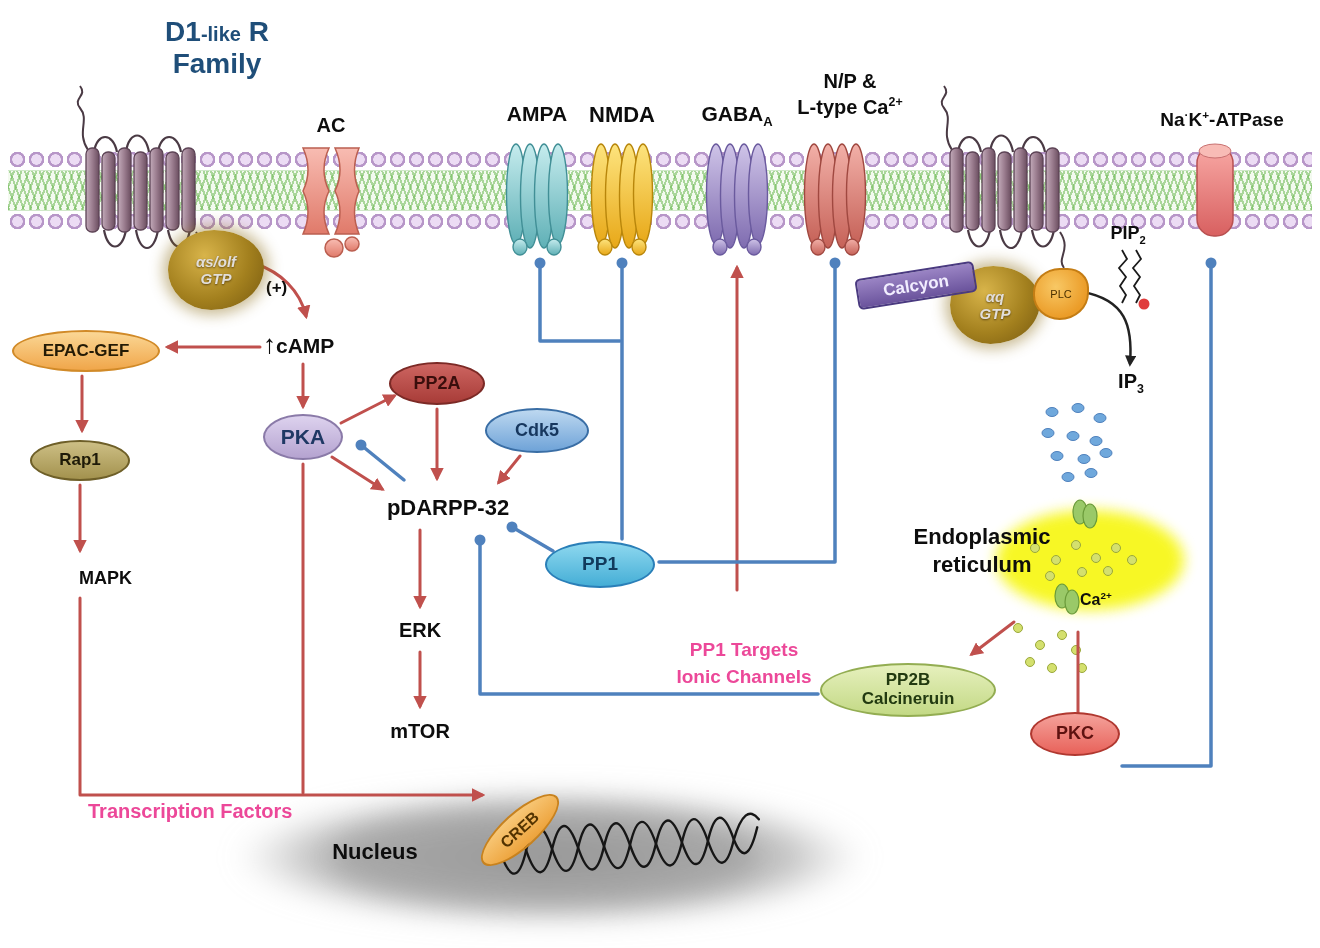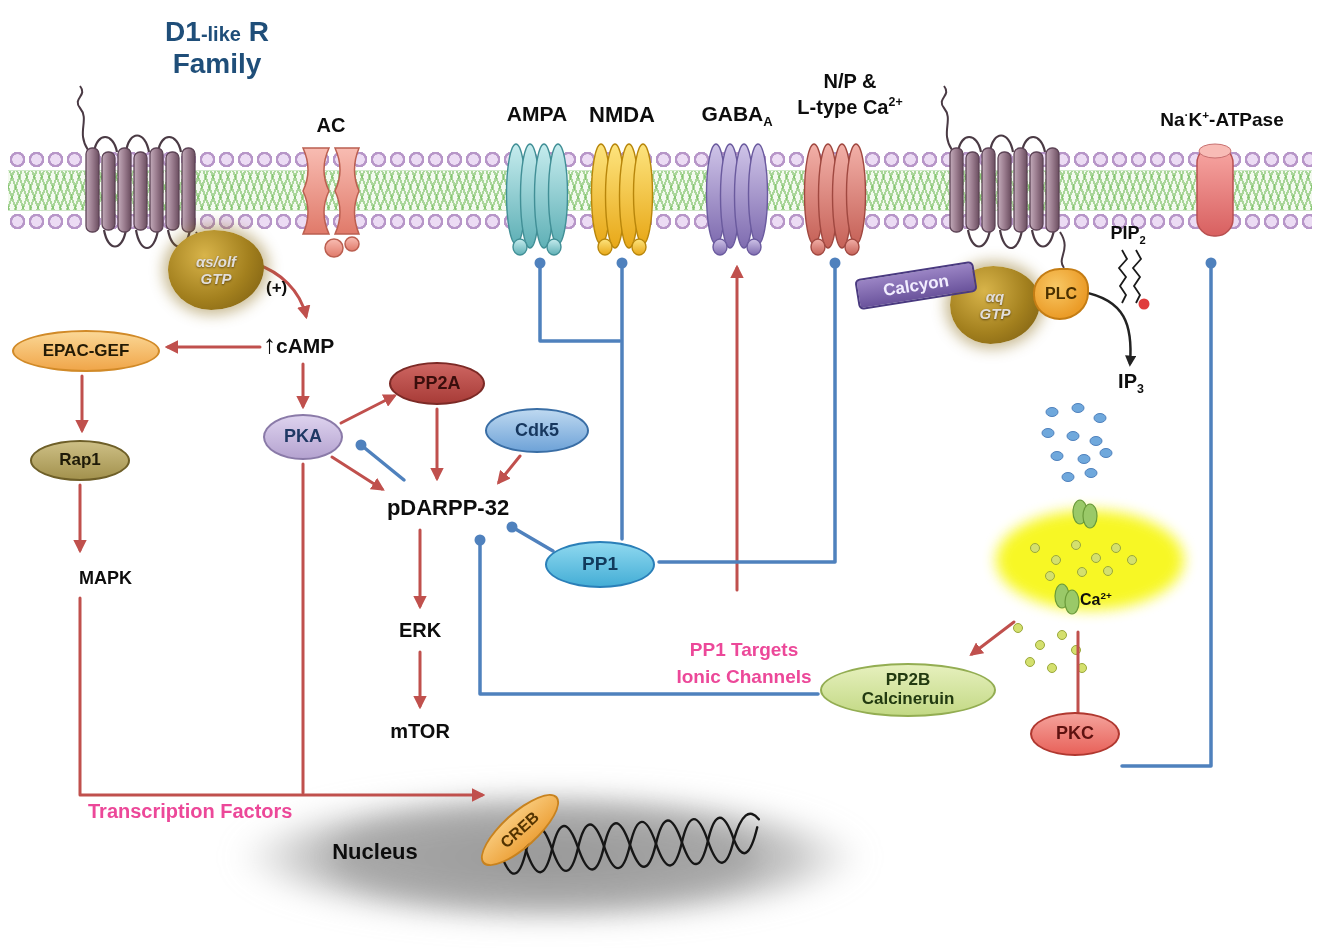--- a/index.html
+++ b/index.html
@@ -30,21 +30,21 @@
   .ctr { transform:translateX(-50%); text-align:center; }
   sub, sup { font-size:0.62em; font-weight:bold; }
 
   
   .node {
     position:absolute; display:flex; flex-direction:column; align-items:center; justify-content:center;
     border-radius:50%; font-weight:bold; text-align:center; line-height:1.1;
   }
   .n-epac { left:12px;  top:330px; width:148px; height:42px; background:linear-gradient(180deg,#fbd795,#f0a64a); border:2px solid #d18a28; color:#231a05; font-size:17px; }
   .n-rap1 { left:30px;  top:440px; width:100px; height:41px; background:linear-gradient(180deg,#cdbf85,#a3924e); border:2px solid #6e5f28; color:#1e1a08; font-size:17px; }
-  .n-pka  { left:263px; top:414px; width:80px;  height:46px; background:linear-gradient(180deg,#ddd2ee,#b5a3d0); border:2px solid #8a7aa8; color:#1f3864; font-size:18px; }
+  .n-pka  { left:263px; top:414px; width:80px;  height:46px; background:linear-gradient(180deg,#ddd2ee,#b5a3d0); border:2px solid #8a7aa8; color:#1f3864; font-size:21px; }
   .n-pp2a { left:389px; top:362px; width:96px;  height:43px; background:linear-gradient(180deg,#cd6561,#a83c38); border:2px solid #7c2a26; color:#3a0e0c; font-size:18px; }
   .n-cdk5 { left:485px; top:408px; width:104px; height:45px; background:linear-gradient(180deg,#bdd8f0,#6fa3d8); border:2px solid #3a6ea5; color:#17375e; font-size:18px; }
   .n-pp1  { left:545px; top:541px; width:110px; height:47px; background:linear-gradient(180deg,#8ed8ef,#45aed6); border:2px solid #2a7fb8; color:#113a5c; font-size:19px; }
   .n-pp2b { left:820px; top:663px; width:176px; height:54px; background:linear-gradient(180deg,#e6f0bd,#c3d985); border:2px solid #93ad52; color:#223a10; font-size:17px; }
   .n-pkc  { left:1030px;top:712px; width:90px;  height:44px; background:linear-gradient(180deg,#f4a29b,#e8625a); border:2px solid #b03830; color:#5e1210; font-size:18px; }
   .n-creb { left:470px; top:812px; width:100px; height:36px; background:linear-gradient(180deg,#f8c878,#eda33c); border:2px solid #c8821e; color:#533300; font-size:16px; transform:rotate(-42deg); }
 
   
   .gblob {
     position:absolute; display:flex; flex-direction:column; align-items:center; justify-content:center;
@@ -60,21 +60,21 @@
   .calcyon {
     position:absolute; left:856px; top:270px; width:120px; height:31px;
     display:flex; align-items:center; justify-content:center;
     background:linear-gradient(180deg,#9a84c4,#6a539c); border:2px solid #4a3a80; border-radius:5px;
     color:#f2eeff; font-weight:bold; font-size:17px; transform:rotate(-9deg);
   }
   .plc {
     position:absolute; left:1033px; top:268px; width:56px; height:52px;
     display:flex; align-items:center; justify-content:center; border-radius:50% 40% 55% 50%;
     background:radial-gradient(circle at 40% 35%, #f8c865, #eb9c28 70%); border:2px solid #c47d14;
-    color:#4a3000; font-weight:bold; font-size:16px;
+    color:#4a3000; font-weight:normal; font-size:11px;
   }
 
   .title {
     color:#1f4e79; font-weight:bold; text-align:center; line-height:1.15;margin-left:12px;
   }
   .darkred { color:#ec4899;margin-top:41px; }
 </style>
 </head>
 <body>
 
@@ -340,20 +340,24 @@
   <div class="t ctr" style="left:420px; top:619px; font-size:20px;">ERK</div>
   <div class="t ctr" style="left:420px; top:720px; font-size:20px;">mTOR</div>
 
   <div class="t ctr darkred" style="left:744px; top:596px; font-size:19px; line-height:1.4;">
     <div>PP1 Targets</div>
     <div>Ionic Channels</div>
   </div>
 
   <div class="t darkred" style="left:88px; top:759px; font-size:20px;">Transcription Factors</div>
 
+  <div class="t ctr" style="left:982px; top:523px; font-size:22px; line-height:1.25;">
+    <div>Endoplasmic</div>
+    <div>reticulum</div>
+  </div>
 
   <div class="t" style="left:1080px; top:590px; font-size:16px;">
     <span>Ca</span><sup>2+</sup>
   </div>
 
   <div class="t ctr" style="left:375px; top:839px; font-size:22px;">Nucleus</div>
 
   <div class="t ctr" style="left:1128px; top:223px; font-size:18px;">
     <span>PIP</span><sub>2</sub>
   </div>

